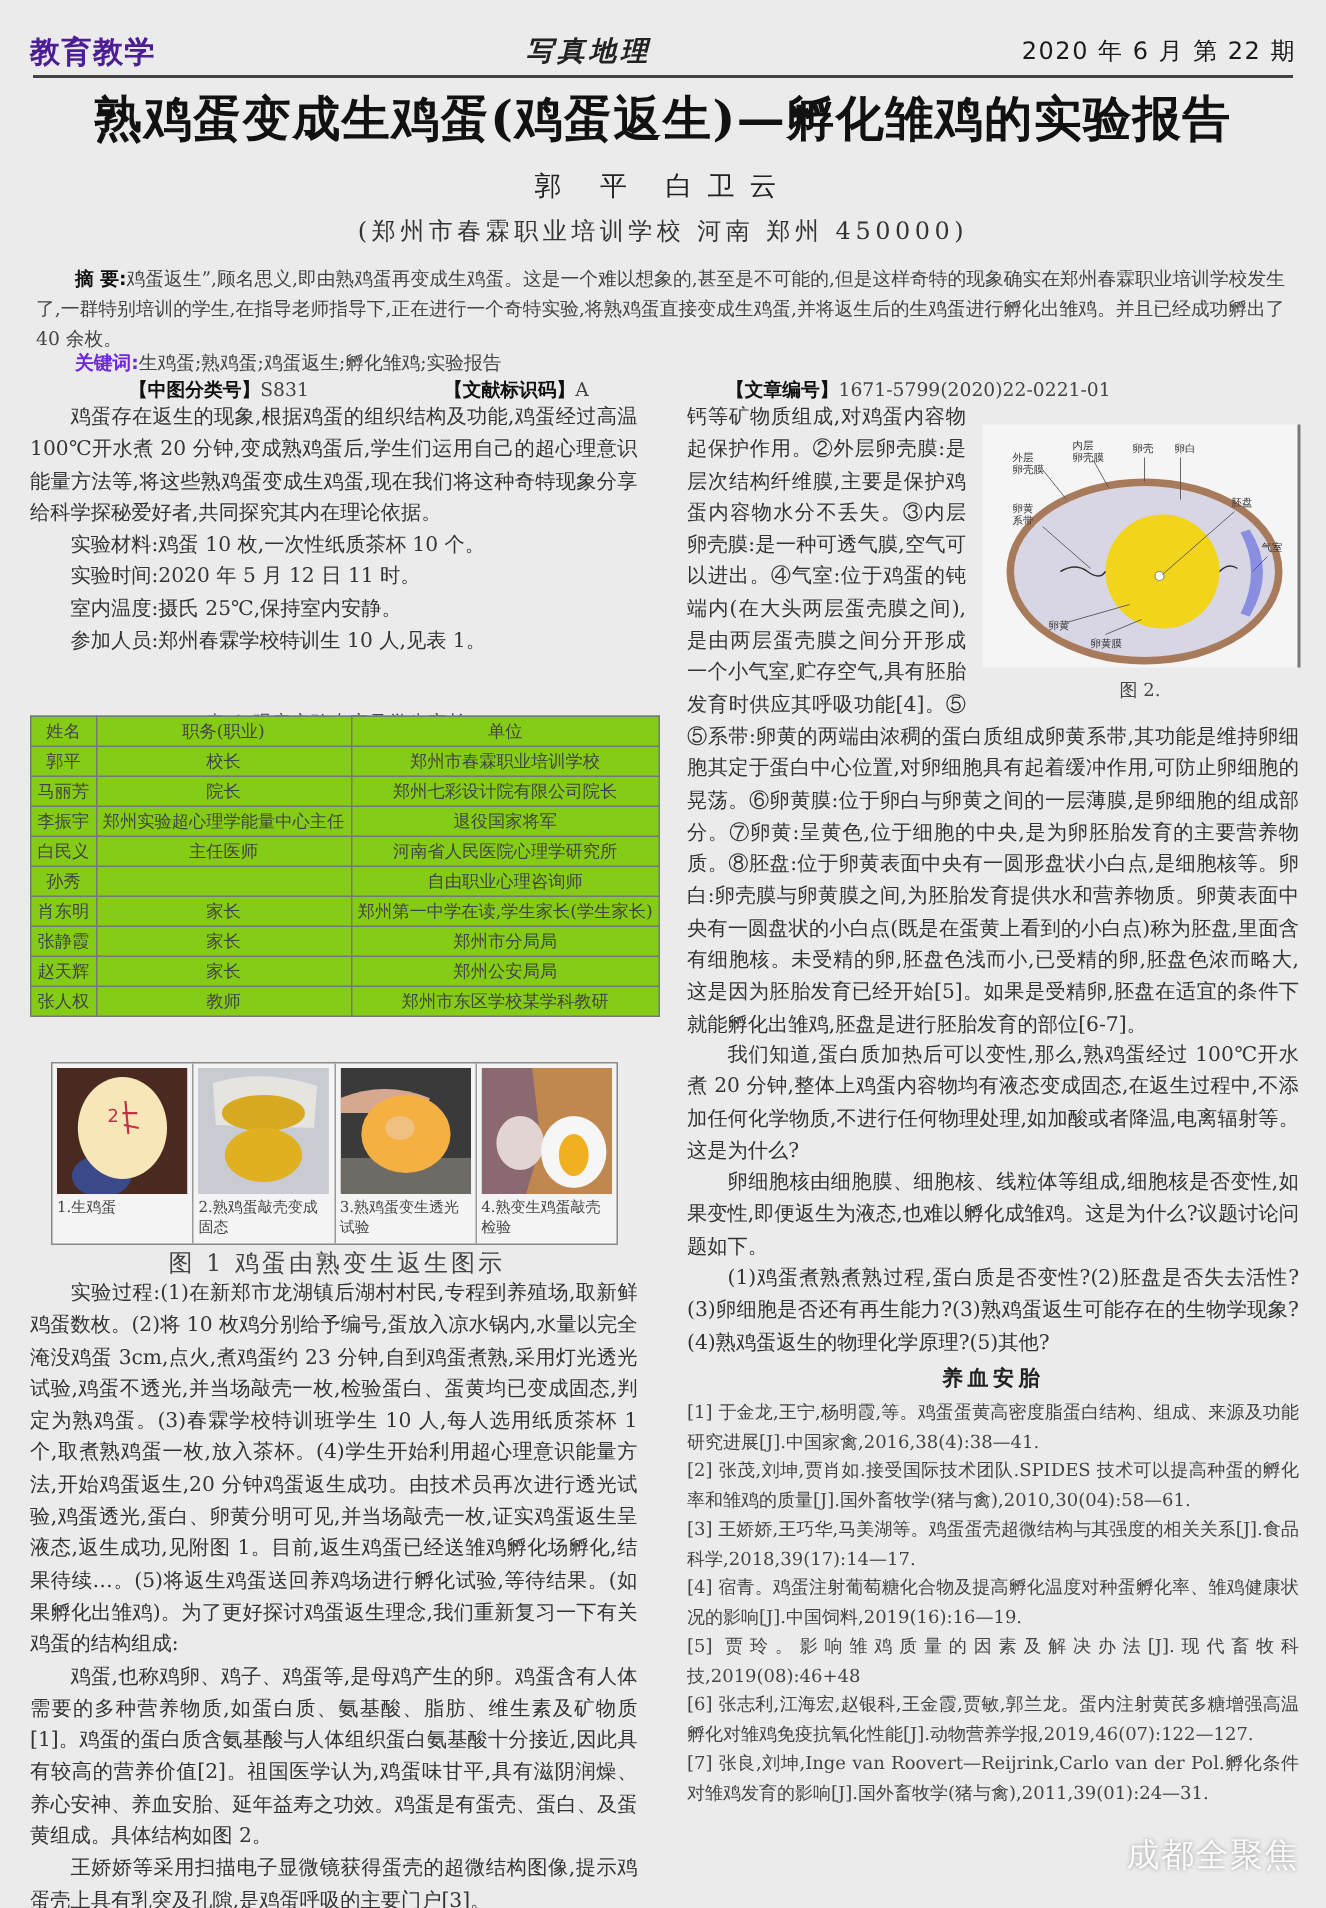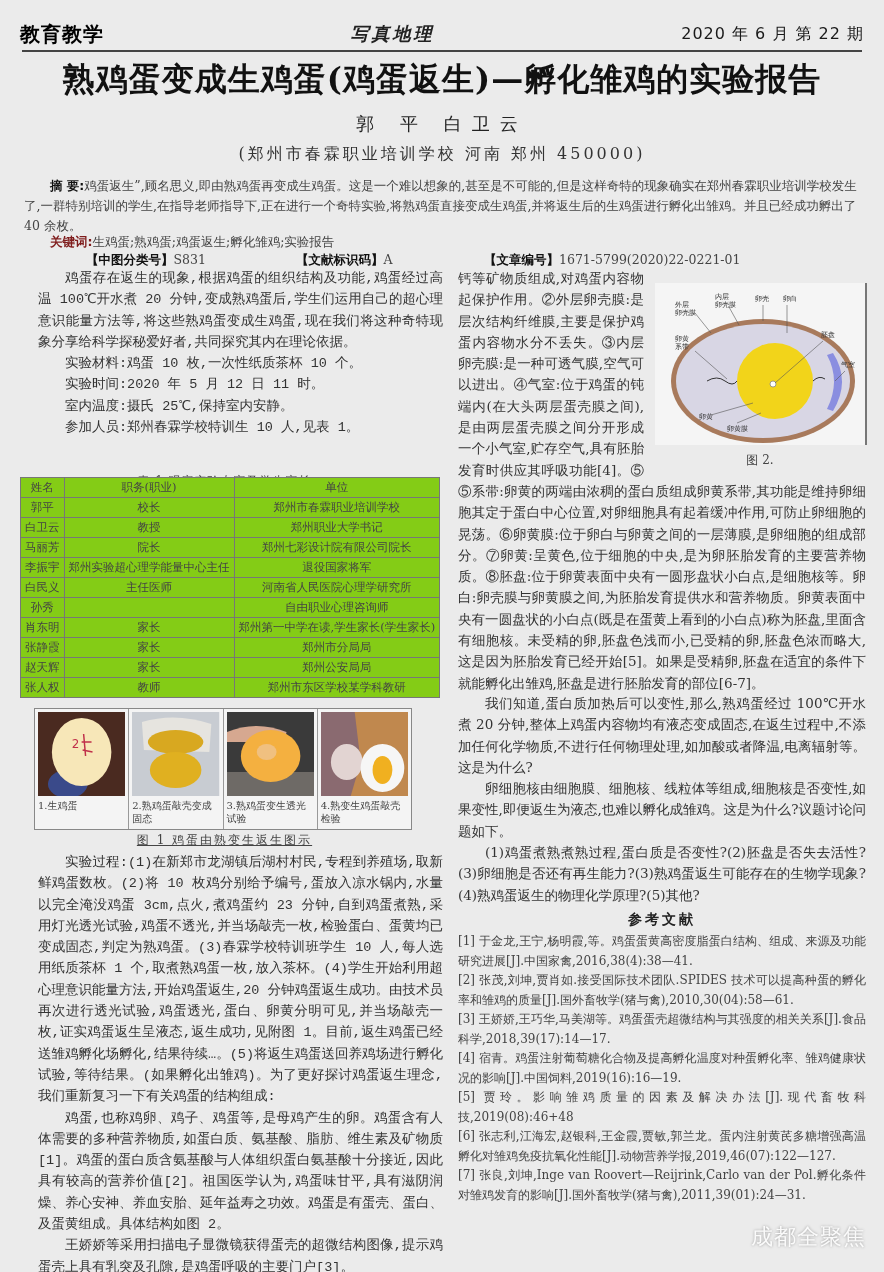--- a/index.html
+++ b/index.html
@@ -7,59 +7,59 @@
     width: 884px; height: 1272px; overflow: hidden;
     background: #ebebeb;
     font-family: "DejaVu Serif", "Liberation Serif", serif;
     color: #2a2a2a;
     position: relative;
   }
   .page { position: absolute; left: 0; top: 0; width: 884px; height: 1272px; }
 
   
   .running-head { position: absolute; left: 20px; right: 20px; top: 18px; height: 32px; display: flex; align-items: center; justify-content: space-between; }
-  .rh-left { font-family: Liberation Sans, sans-serif; font-size: 20px; font-weight: bold; color: #000000; letter-spacing: 1px; }
+  .rh-left { font-family: Liberation Sans, sans-serif; font-size: 20px; font-weight: bold; color: #4c1d95; letter-spacing: 1px; }
   .rh-center { font-size: 18px; font-style: italic; font-weight: bold; color: #222; letter-spacing: 3px; }
   .rh-right { font-family: "DejaVu Sans", sans-serif; font-size: 16px; color: #1a1a1a; letter-spacing: 1px; }
   .rh-rule { position: absolute; left: 22px; right: 22px; top: 50px; height: 2px; background: #444; }
 
   .title { position: absolute; left: 0; right: 0; top: 58px; text-align: center; font-size: 32px; font-weight: bold; color: #111; letter-spacing: 1px; }
   .authors { position: absolute; left: 0; right: 0; top: 112px; text-align: center; font-size: 18px; letter-spacing: 10px; color: #222; }
   .affil { position: absolute; left: 0; right: 0; top: 144px; text-align: center; font-size: 16px; letter-spacing: 3px; color: #333; }
 
   .abstract { position: absolute; left: 24px; right: 24px; top: 176px; font-size: 12.5px; line-height: 20px; color: #444; text-indent: 26px; }
   .abstract .label { font-weight: bold; color: #111; font-family: "DejaVu Sans", sans-serif; margin-top: 48px; }
   .keywords { position: absolute; left: 50px; right: 24px; top: 234px; font-size: 12.5px; color: #444; }
-  .keywords .label { font-weight: bold; color: #7f1d1d; font-family: "DejaVu Sans", sans-serif; }
+  .keywords .label { font-weight: bold; color: #6d28d9; font-family: "DejaVu Sans", sans-serif; }
   .meta-row { position: absolute; left: 46px; right: 24px; top: 252px; font-size: 12.5px; display: flex; color: #444; }
   .meta-row .label { font-weight: bold; color: #111; font-family: "DejaVu Sans", sans-serif; }
   .meta-row .m1 { width: 210px; margin-left: 40px; }
   .meta-row .m2 { width: 188px; }
 
   
   .col { position: absolute; font-size: 13.5px; line-height: 21.3px; color: #333; text-align: justify; }
   .col p { margin: 0; text-indent: 2em; }
   .col p.noindent { text-indent: 0; }
-  .col-left { left: 38px; width: 405px; top: 268px; font-family: Liberation Mono, monospace; }
+  .col-left { left: 20px; width: 405px; top: 268px; }
   .col-right { left: 458px; width: 408px; top: 268px; }
 
   
   .tbl-caption { position: absolute; left: 22px; width: 405px; top: 460px; text-align: center; font-size: 12px; color: #444; letter-spacing: 1px; margin-top: 13px; }
   table.experts { position: absolute; left: 20px; top: 477px; width: 410px; border-collapse: collapse; font-size: 11.5px; color: #444; background: #84cc16; }
   table.experts td { border: 1px solid #777; height: 19px; padding: 0 4px; text-align: center; white-space: nowrap; }
   table.experts td.c1 { width: 34px; }
   table.experts td.c2 { width: 140px; }
 
   
   .photo-strip { position: absolute; left: 34px; top: 708px; width: 376px; height: 120px; border: 1px solid #888; display: flex; background: #f4f4f4; }
   .photo-cell { flex: 1; border-right: 1px solid #999; display: flex; flex-direction: column; padding: 3px; box-sizing: border-box; }
   .photo-cell:last-child { border-right: none; }
   .photo { height: 84px; position: relative; overflow: hidden; }
   .photo-cap { font-size: 10px; line-height: 13px; color: #444; margin-top: 3px; }
-  .fig1-caption { position: absolute; left: 22px; width: 405px; top: 832px; text-align: center; font-size: 12px; letter-spacing: 2px; color: #444; text-decoration: underline; }
+  .fig1-caption { position: absolute; left: 22px; width: 405px; top: 832px; text-align: center; font-size: 16px; letter-spacing: 2px; color: #444; }
 
   
   .egg-fig { position: absolute; left: 655px; top: 283px; width: 210px; height: 162px; background: #f5f5f5; border-right: 2px solid #777; }
   .fig2-caption { position: absolute; left: 655px; width: 210px; top: 452px; text-align: center; font-size: 12px; color: #444; }
 
   .refs-title { text-align: center; font-weight: bold; font-size: 14px; letter-spacing: 3px; margin: 3px 0 2px; color: #222; text-indent: 0; }
   .ref { font-size: 12px; line-height: 19.5px; color: #444; text-indent: 0 !important; }
 
   .watermark { position: absolute; right: 18px; bottom: 20px; font-family: "DejaVu Sans", sans-serif; font-size: 22px; color: rgba(255,255,255,0.92); text-shadow: 0 0 3px rgba(0,0,0,0.35); letter-spacing: 1px; }
 </style>
@@ -104,25 +104,20 @@
     <tbody>
         <tr>
       <td class="c1">姓名</td>
       <td class="c2">职务(职业)</td>
       <td>单位</td>
     </tr>
     <tr>
           <td class="c1">郭平</td>
           <td class="c2">校长</td>
           <td>郑州市春霖职业培训学校</td>
-        </tr>
-    <tr>
-          <td class="c1">白卫云</td>
-          <td class="c2">教授</td>
-          <td>郑州职业大学书记</td>
         </tr>
     <tr>
           <td class="c1">马丽芳</td>
           <td class="c2">院长</td>
           <td>郑州七彩设计院有限公司院长</td>
         </tr>
     <tr>
           <td class="c1">李振宇</td>
           <td class="c2">郑州实验超心理学能量中心主任</td>
           <td>退役国家将军</td>
@@ -255,21 +250,21 @@
   <div class="col col-right">
     <p class="noindent" style="width: 186px;">
         <span style="display:block;max-height:213px;overflow:hidden;">钙等矿物质组成,对鸡蛋内容物起保护作用。②外层卵壳膜:是层次结构纤维膜,主要是保护鸡蛋内容物水分不丢失。③内层卵壳膜:是一种可透气膜,空气可以进出。④气室:位于鸡蛋的钝端内(在大头两层蛋壳膜之间),是由两层蛋壳膜之间分开形成一个小气室,贮存空气,具有胚胎发育时供应其呼吸功能[4]。⑤系带:卵黄的两端由浓稠的蛋白质组成卵黄系带,其功能是维持卵细胞其定于蛋白中心位置,对卵细胞具有起着缓冲作用,可防止卵细胞的晃荡。⑥卵黄膜:位于卵白与卵黄之间的一层薄膜,是卵细胞的组成部分。⑦卵黄:呈黄色,位于细胞的中央,是为卵胚胎发育的主要营养物质。⑧胚盘:位于卵黄表面中央有一圆形盘状小白点,是细胞核等。卵白:卵壳膜与卵黄膜之间,为胚胎发育提供水和营养物质。卵黄表面中央有一圆盘状的小白点(既是在蛋黄上看到的小白点)称为胚盘,里面含有细胞核。未受精的卵,胚盘色浅而小,已受精的卵,胚盘色浓而略大,这是因为胚胎发育已经开始[5]。如果是受精卵,胚盘在适宜的条件下就能孵化出雏鸡,胚盘是进行胚胎发育的部位[6-7]。</span>
       </p>
   </div>
   <div class="col col-right" style="top: 481px;">
     <p class="noindent" style="height: 212px; overflow: hidden;">⑤系带:卵黄的两端由浓稠的蛋白质组成卵黄系带,其功能是维持卵细胞其定于蛋白中心位置,对卵细胞具有起着缓冲作用,可防止卵细胞的晃荡。⑥卵黄膜:位于卵白与卵黄之间的一层薄膜,是卵细胞的组成部分。⑦卵黄:呈黄色,位于细胞的中央,是为卵胚胎发育的主要营养物质。⑧胚盘:位于卵黄表面中央有一圆形盘状小白点,是细胞核等。卵白:卵壳膜与卵黄膜之间,为胚胎发育提供水和营养物质。卵黄表面中央有一圆盘状的小白点(既是在蛋黄上看到的小白点)称为胚盘,里面含有细胞核。未受精的卵,胚盘色浅而小,已受精的卵,胚盘色浓而略大,这是因为胚胎发育已经开始[5]。如果是受精卵,胚盘在适宜的条件下就能孵化出雏鸡,胚盘是进行胚胎发育的部位[6-7]。</p>
     <p>我们知道,蛋白质加热后可以变性,那么,熟鸡蛋经过 100℃开水煮 20 分钟,整体上鸡蛋内容物均有液态变成固态,在返生过程中,不添加任何化学物质,不进行任何物理处理,如加酸或者降温,电离辐射等。这是为什么?</p>
     <p>卵细胞核由细胞膜、细胞核、线粒体等组成,细胞核是否变性,如果变性,即便返生为液态,也难以孵化成雏鸡。这是为什么?议题讨论问题如下。</p>
     <p>(1)鸡蛋煮熟煮熟过程,蛋白质是否变性?(2)胚盘是否失去活性?(3)卵细胞是否还有再生能力?(3)熟鸡蛋返生可能存在的生物学现象?(4)熟鸡蛋返生的物理化学原理?(5)其他?</p>
-    <div class="refs-title">参考文献</div>
+    <div class="refs-title">养血安胎</div>
     <p class="ref">[1]  于金龙,王宁,杨明霞,等。鸡蛋蛋黄高密度脂蛋白结构、组成、来源及功能研究进展[J].中国家禽,2016,38(4):38—41.</p>
     <p class="ref">[2]  张茂,刘坤,贾肖如.接受国际技术团队.SPIDES 技术可以提高种蛋的孵化率和雏鸡的质量[J].国外畜牧学(猪与禽),2010,30(04):58—61.</p>
     <p class="ref">[3]  王娇娇,王巧华,马美湖等。鸡蛋蛋壳超微结构与其强度的相关关系[J].食品科学,2018,39(17):14—17.</p>
     <p class="ref">[4]  宿青。鸡蛋注射葡萄糖化合物及提高孵化温度对种蛋孵化率、雏鸡健康状况的影响[J].中国饲料,2019(16):16—19.</p>
     <p class="ref">[5]  贾玲。影响雏鸡质量的因素及解决办法[J].现代畜牧科技,2019(08):46+48</p>
     <p class="ref">[6]  张志利,江海宏,赵银科,王金霞,贾敏,郭兰龙。蛋内注射黄芪多糖增强高温孵化对雏鸡免疫抗氧化性能[J].动物营养学报,2019,46(07):122—127.</p>
     <p class="ref">[7]  张良,刘坤,Inge van Roovert—Reijrink,Carlo van der Pol.孵化条件对雏鸡发育的影响[J].国外畜牧学(猪与禽),2011,39(01):24—31.</p>
   </div>
 
   <div class="watermark">成都全聚焦</div>

